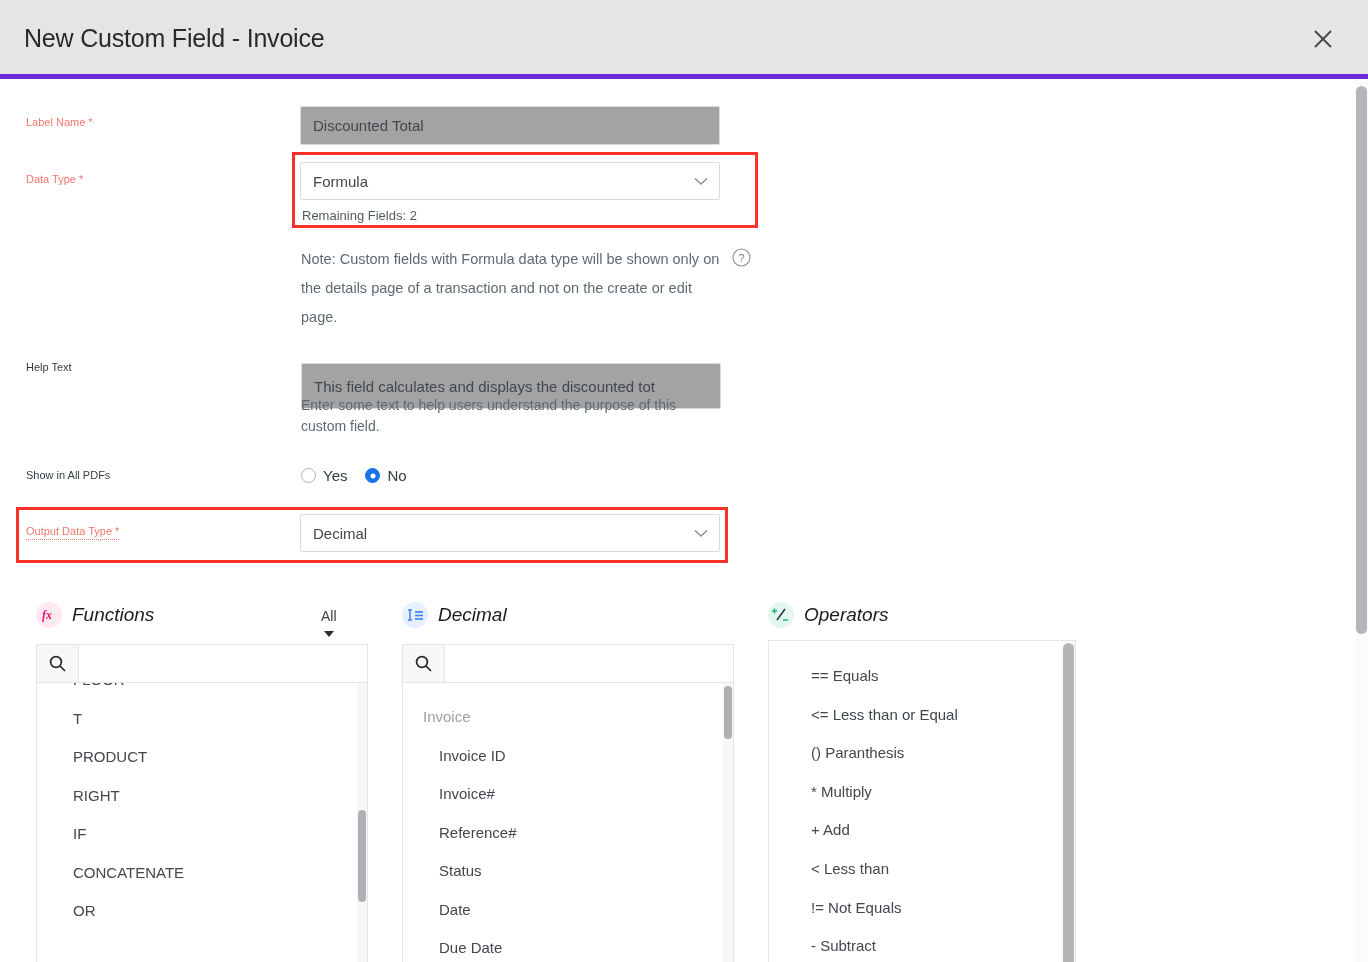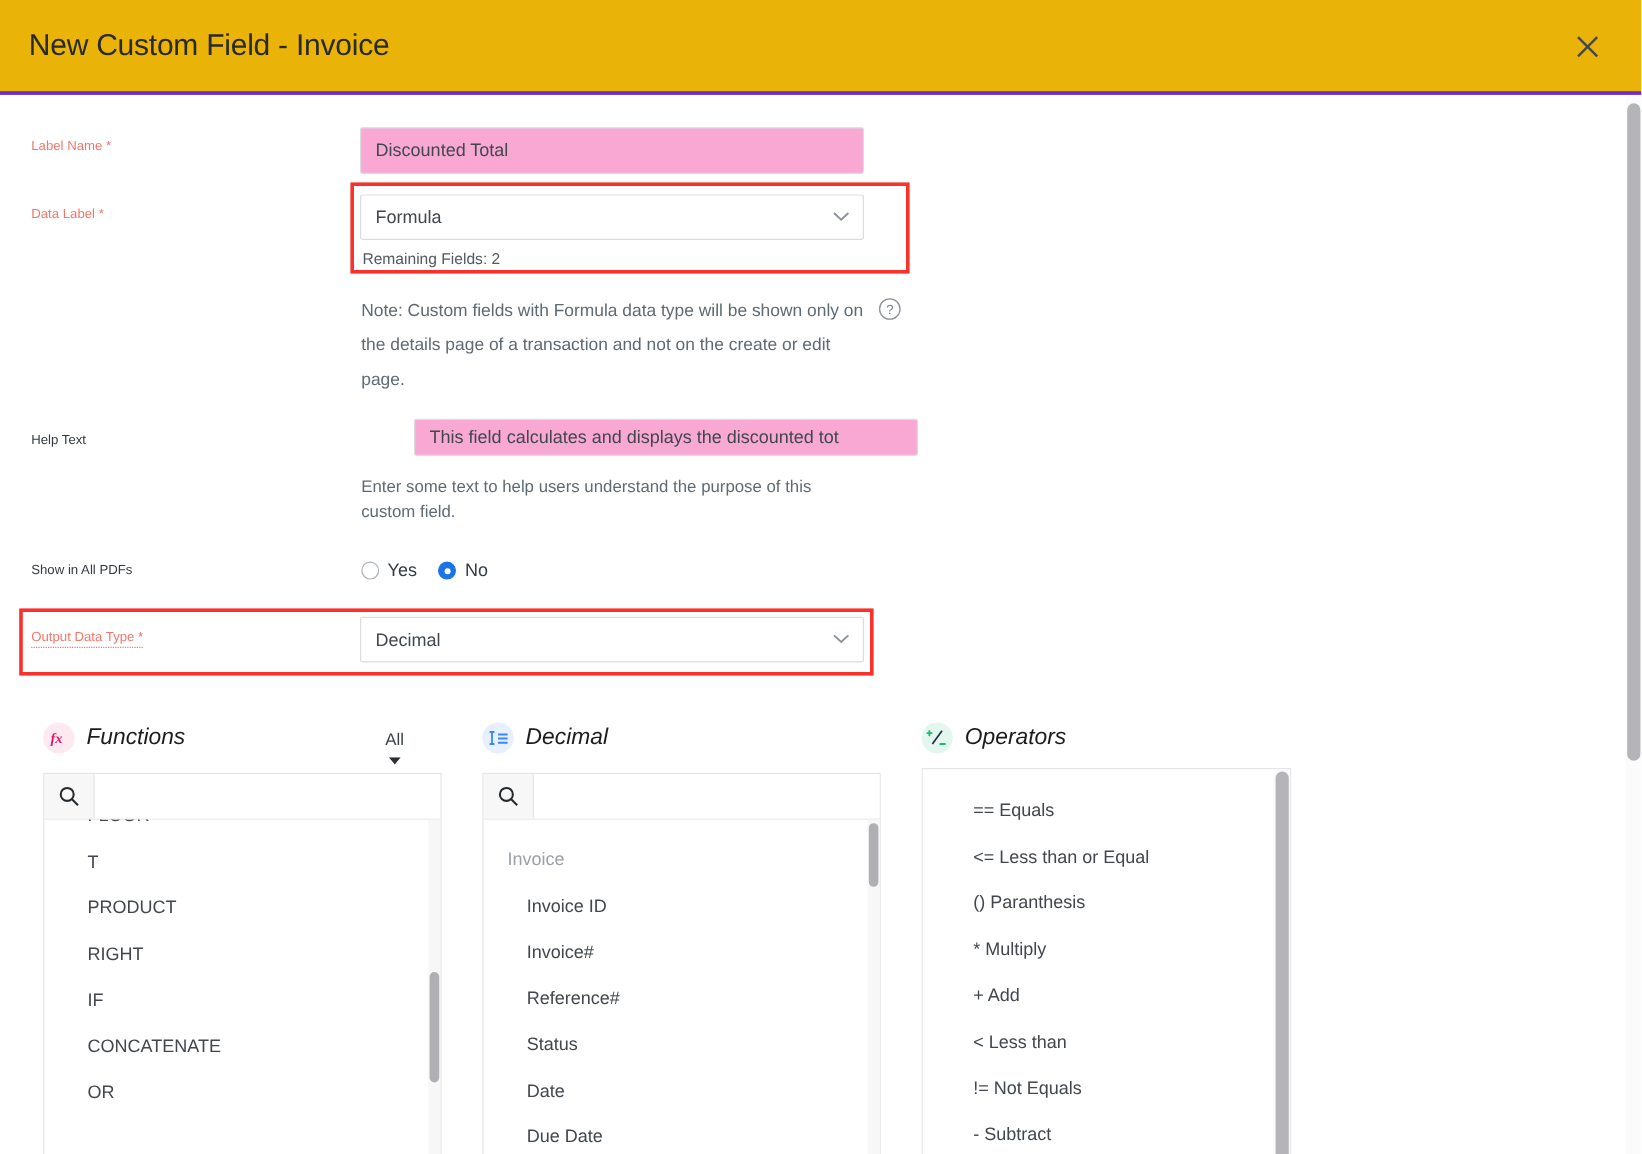--- a/index.html
+++ b/index.html
@@ -15,22 +15,22 @@
     width: 1368px; height: 962px;
     background: #fff;
     overflow: hidden;
   }
 
   
   .modal-header {
     position: absolute;
     left: 0; top: 0;
     width: 1368px; height: 79px;
-    border-bottom: 3px solid #6d28d9;
-    background: #eab308;
+    border-bottom: 5px solid #6d28d9;
+    background: #e5e5e5;
   }
   .modal-title {
     position: absolute;
     left: 24px; top: 24px;
     font-size: 25px;
     font-weight: 400;
     color: #2a2a2a;
     letter-spacing: -0.2px;
     white-space: nowrap;
   }
@@ -76,21 +76,21 @@
   .field-label.neutral { color: #333c44; }
   .field-label.dotted {
     border-bottom: 1px dotted #f2776b;
     padding-bottom: 2px;
   }
 
   .text-input {
     position: absolute;
     border: 1px solid #d9dde1;
     border-radius: 2px;
-    background: #f9a8d4;
+    background: #a3a3a3;
     font-family: "Liberation Sans", sans-serif;
     font-size: 15px;
     color: #41474d;
     padding: 0 12px;
     outline: none;
   }
   .text-input::placeholder { color: #41474d; }
 
   .select-wrap { position: absolute; }
   .select-box {
@@ -312,21 +312,21 @@
   </div>
 
   <div class="page-scroll-track"></div>
   <div class="page-scroll-thumb"></div>
 
   <div class="form">
 
     <div class="field-label" style="left:26px; top:36px;">Label Name *</div>
     <input class="text-input" style="left: 300px; top: 26px; width: 420px; height: 39px;" value="Discounted Total">
 
-    <div class="field-label" style="left:26px; top:93px;">Data Label *</div>
+    <div class="field-label" style="left:26px; top:93px;">Data Type *</div>
     <div class="select-wrap" style="left:300px; top:82px; width:420px; height:38px;">
       <div class="select-box">
         <span>Formula</span>
       </div>
       <span class="chevron">
         <svg width="14" height="9" viewBox="0 0 14 9">
             <path d="M1 1.5 L7 7 L13 1.5" fill="none" stroke="#8b9299" stroke-width="1.6"></path>
           </svg>
       </span>
     </div>
@@ -336,21 +336,21 @@
         <text x="9.5" y="13.6" text-anchor="middle" font-family="Liberation Sans, sans-serif" font-size="11" fill="#7a8188">?</text>
       </svg>
     </span>
     <div class="remaining" style="left:302px; top:128px;">Remaining Fields: 2</div>
 
     <div class="redbox" style="left:292px; top:72px; width:466px; height:76px;"></div>
 
     <div class="note-text" style="left:301px; top:165px;">Note: Custom fields with Formula data type will be shown only on the details page of a transaction and not on the create or edit page.</div>
 
     <div class="field-label neutral" style="left:26px; top:281px;">Help Text</div>
-    <input class="text-input" style="left: 301px; top: 269px; width: 420px; height: 31px; margin-left: 44px;" value="This field calculates and displays the discounted tot">
+    <input class="text-input" style="left: 301px; top: 283px; width: 420px; height: 46px;" value="This field calculates and displays the discounted tot">
     <div class="helper-text" style="left:301px; top:315px; width:412px;">Enter some text to help users understand the purpose of this custom field.</div>
 
     <div class="field-label neutral" style="left:26px; top:389px;">Show in All PDFs</div>
     <div class="radio-group" style="left:301px; top:387px;">
       <label class="radio-item">
         <span class="radio-dot"></span>
         <span class="radio-label">Yes</span>
       </label>
       <label class="radio-item">
         <span class="radio-dot checked"></span>

